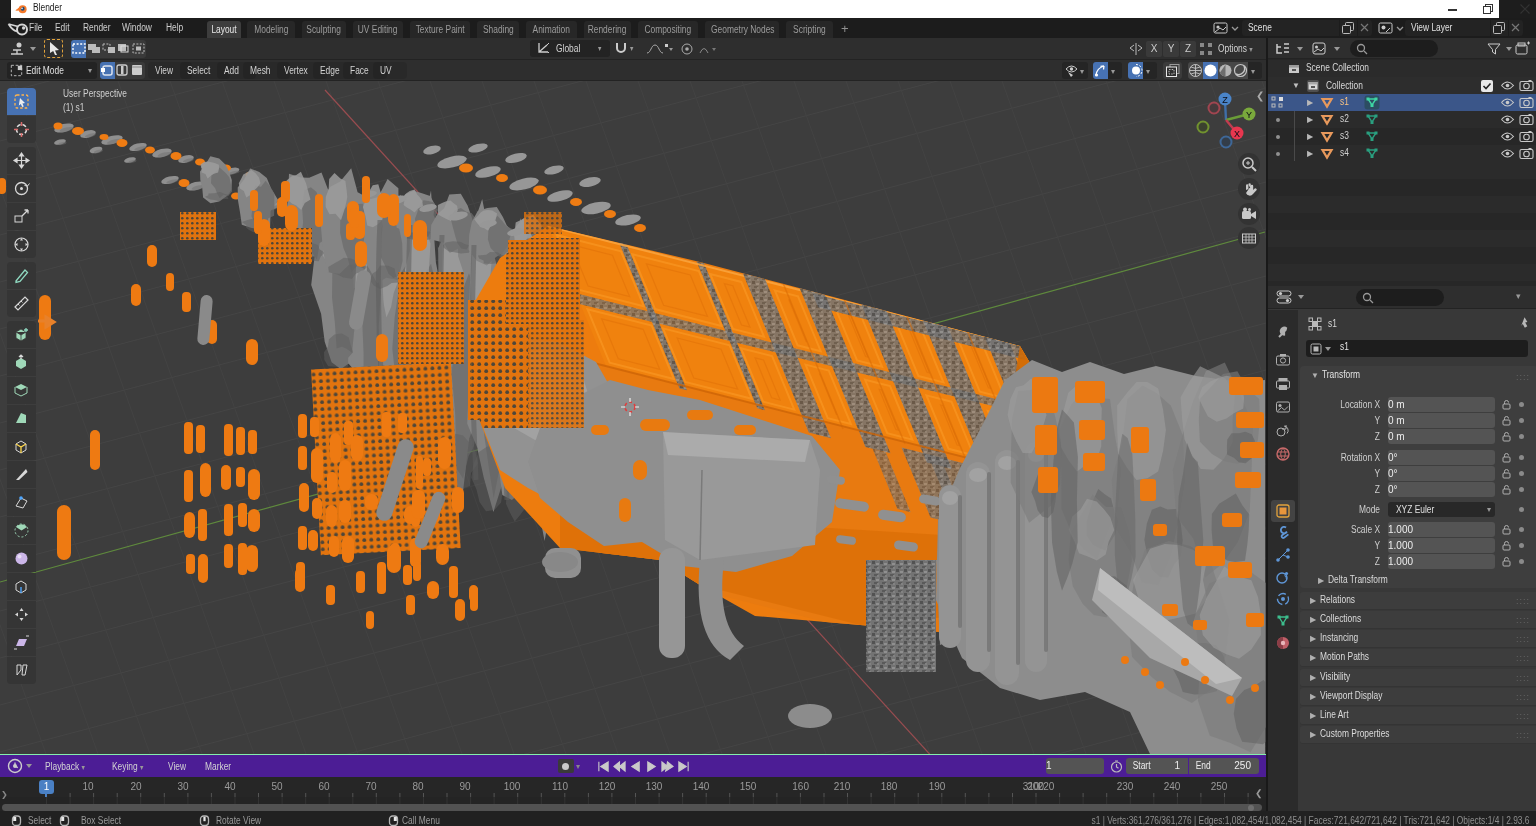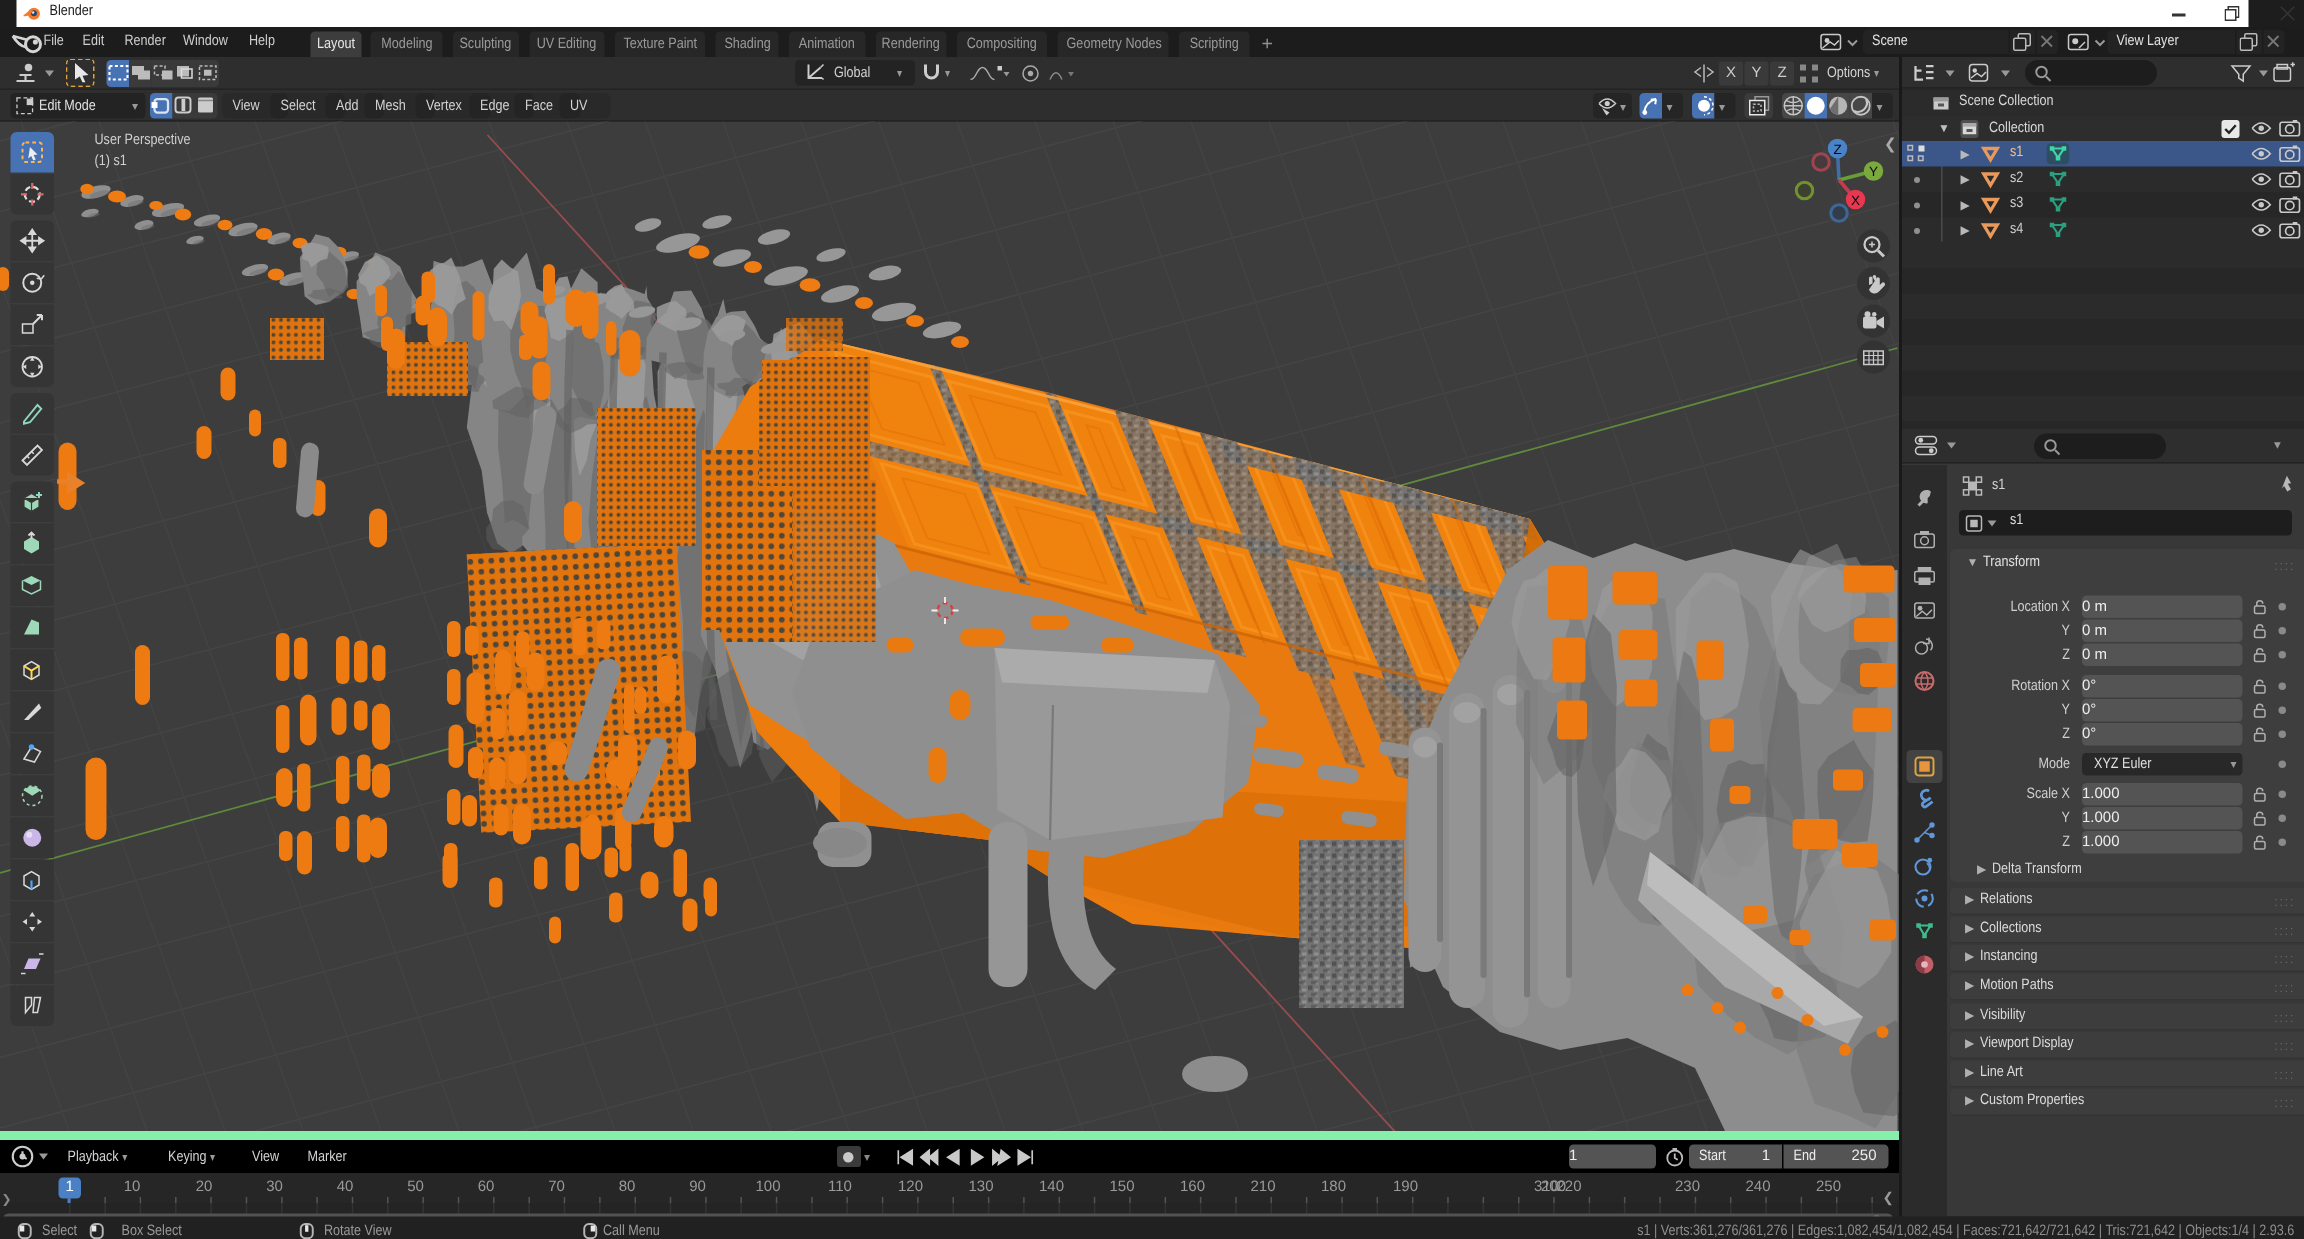--- a/index.html
+++ b/index.html
@@ -1187,21 +1187,21 @@
 <div class="abs" style="left:32px;top:402px;width:238px;height:18px;background:#3d3d3d;border-bottom:1px solid #343434;border-radius:3px"></div>
 <div class="abs" style="left:38px;top:404px"><span class="parr">▶</span><span style="color:#dcdcdc" class="tx">Viewport Display</span></div>
 <div class="abs" style="left:248px;top:406px;color:#666;font-size:9px;letter-spacing:1px">::::</div>
 <div class="abs" style="left:32px;top:421px;width:238px;height:18px;background:#3d3d3d;border-bottom:1px solid #343434;border-radius:3px"></div>
 <div class="abs" style="left:38px;top:423px"><span class="parr">▶</span><span style="color:#dcdcdc" class="tx">Line Art</span></div>
 <div class="abs" style="left:248px;top:425px;color:#666;font-size:9px;letter-spacing:1px">::::</div>
 <div class="abs" style="left:32px;top:440px;width:238px;height:18px;background:#3d3d3d;border-bottom:1px solid #343434;border-radius:3px"></div>
 <div class="abs" style="left:38px;top:442px"><span class="parr">▶</span><span style="color:#dcdcdc" class="tx">Custom Properties</span></div>
 <div class="abs" style="left:248px;top:444px;color:#666;font-size:9px;letter-spacing:1px">::::</div>
 </div>
-<div class="abs" style="left:0;top:754px;width:1266px;height:57px;background:#000000;border-top:6px solid #86efac">
+<div class="abs" style="left:0;top:754px;width:1266px;height:57px;background:#4c1d95;border-top:1px solid #86efac">
 <svg class="abs" style="left:7px;top:3px" width="30" height="16" viewBox="0 0 30 16">
         <circle cx="8" cy="8" r="6.5" fill="none" stroke="#ccc" stroke-width="1.4"></circle>
         <path d="M8 4.5 V8 l2.8 1.6" stroke="#ccc" fill="none" stroke-width="1.4"></path>
         <circle cx="8" cy="8" r="2" fill="#ccc"></circle>
         <path d="M19 6 l3 4 3-4" fill="#999"></path>
       </svg>
 <div class="hbtn" style="left:45px;top:1px">Playback <span style="color:#999;font-size:8px">▾</span></div>
 <div class="hbtn" style="left:112px;top:1px">Keying <span style="color:#999;font-size:8px">▾</span></div>
 <div class="hbtn" style="left:168px;top:1px">View</div>
 <div class="hbtn" style="left:205px;top:1px">Marker</div>
@@ -1254,21 +1254,21 @@
 <div class="abs" style="left:310px;top:26px;width:28px;text-align:center;color:#9a9a9a;font-size:10px">60</div>
 <div class="abs" style="left:357px;top:26px;width:28px;text-align:center;color:#9a9a9a;font-size:10px">70</div>
 <div class="abs" style="left:404px;top:26px;width:28px;text-align:center;color:#9a9a9a;font-size:10px">80</div>
 <div class="abs" style="left:451px;top:26px;width:28px;text-align:center;color:#9a9a9a;font-size:10px">90</div>
 <div class="abs" style="left:498px;top:26px;width:28px;text-align:center;color:#9a9a9a;font-size:10px">100</div>
 <div class="abs" style="left:546px;top:26px;width:28px;text-align:center;color:#9a9a9a;font-size:10px">110</div>
 <div class="abs" style="left:593px;top:26px;width:28px;text-align:center;color:#9a9a9a;font-size:10px">120</div>
 <div class="abs" style="left:640px;top:26px;width:28px;text-align:center;color:#9a9a9a;font-size:10px">130</div>
 <div class="abs" style="left:687px;top:26px;width:28px;text-align:center;color:#9a9a9a;font-size:10px">140</div>
 <div class="abs" style="left:734px;top:26px;width:28px;text-align:center;color:#9a9a9a;font-size:10px">150</div>
-<div class="abs" style="left:781px;top:26px;width:28px;text-align:center;color:#9a9a9a;font-size:10px">160</div>
+<div class="abs" style="left:781px;top:26px;width:28px;text-align:right;color:#9a9a9a;font-size:10px">160</div>
 <div class="abs" style="left:828px;top:26px;width:28px;text-align:center;color:#9a9a9a;font-size:10px">210</div>
 <div class="abs" style="left:875px;top:26px;width:28px;text-align:center;color:#9a9a9a;font-size:10px">180</div>
 <div class="abs" style="left:923px;top:26px;width:28px;text-align:center;color:#9a9a9a;font-size:10px">190</div>
 <div class="abs" style="left:1016px;top:26px;width:28px;text-align:right;color:#9a9a9a;font-size:10px">200</div>
 <div class="abs" style="left:1017px;top:26px;width:28px;text-align:center;color:#9a9a9a;font-size:10px">310</div>
 <div class="abs" style="left:1032px;top:26px;width:28px;text-align:center;color:#9a9a9a;font-size:10px">220</div>
 <div class="abs" style="left:1111px;top:26px;width:28px;text-align:center;color:#9a9a9a;font-size:10px">230</div>
 <div class="abs" style="left:1158px;top:26px;width:28px;text-align:center;color:#9a9a9a;font-size:10px">240</div>
 <div class="abs" style="left:1205px;top:26px;width:28px;text-align:center;color:#9a9a9a;font-size:10px">250</div>
 <svg class="abs" style="left:0;top:22px" width="1266" height="21" viewBox="0 0 1266 21">

